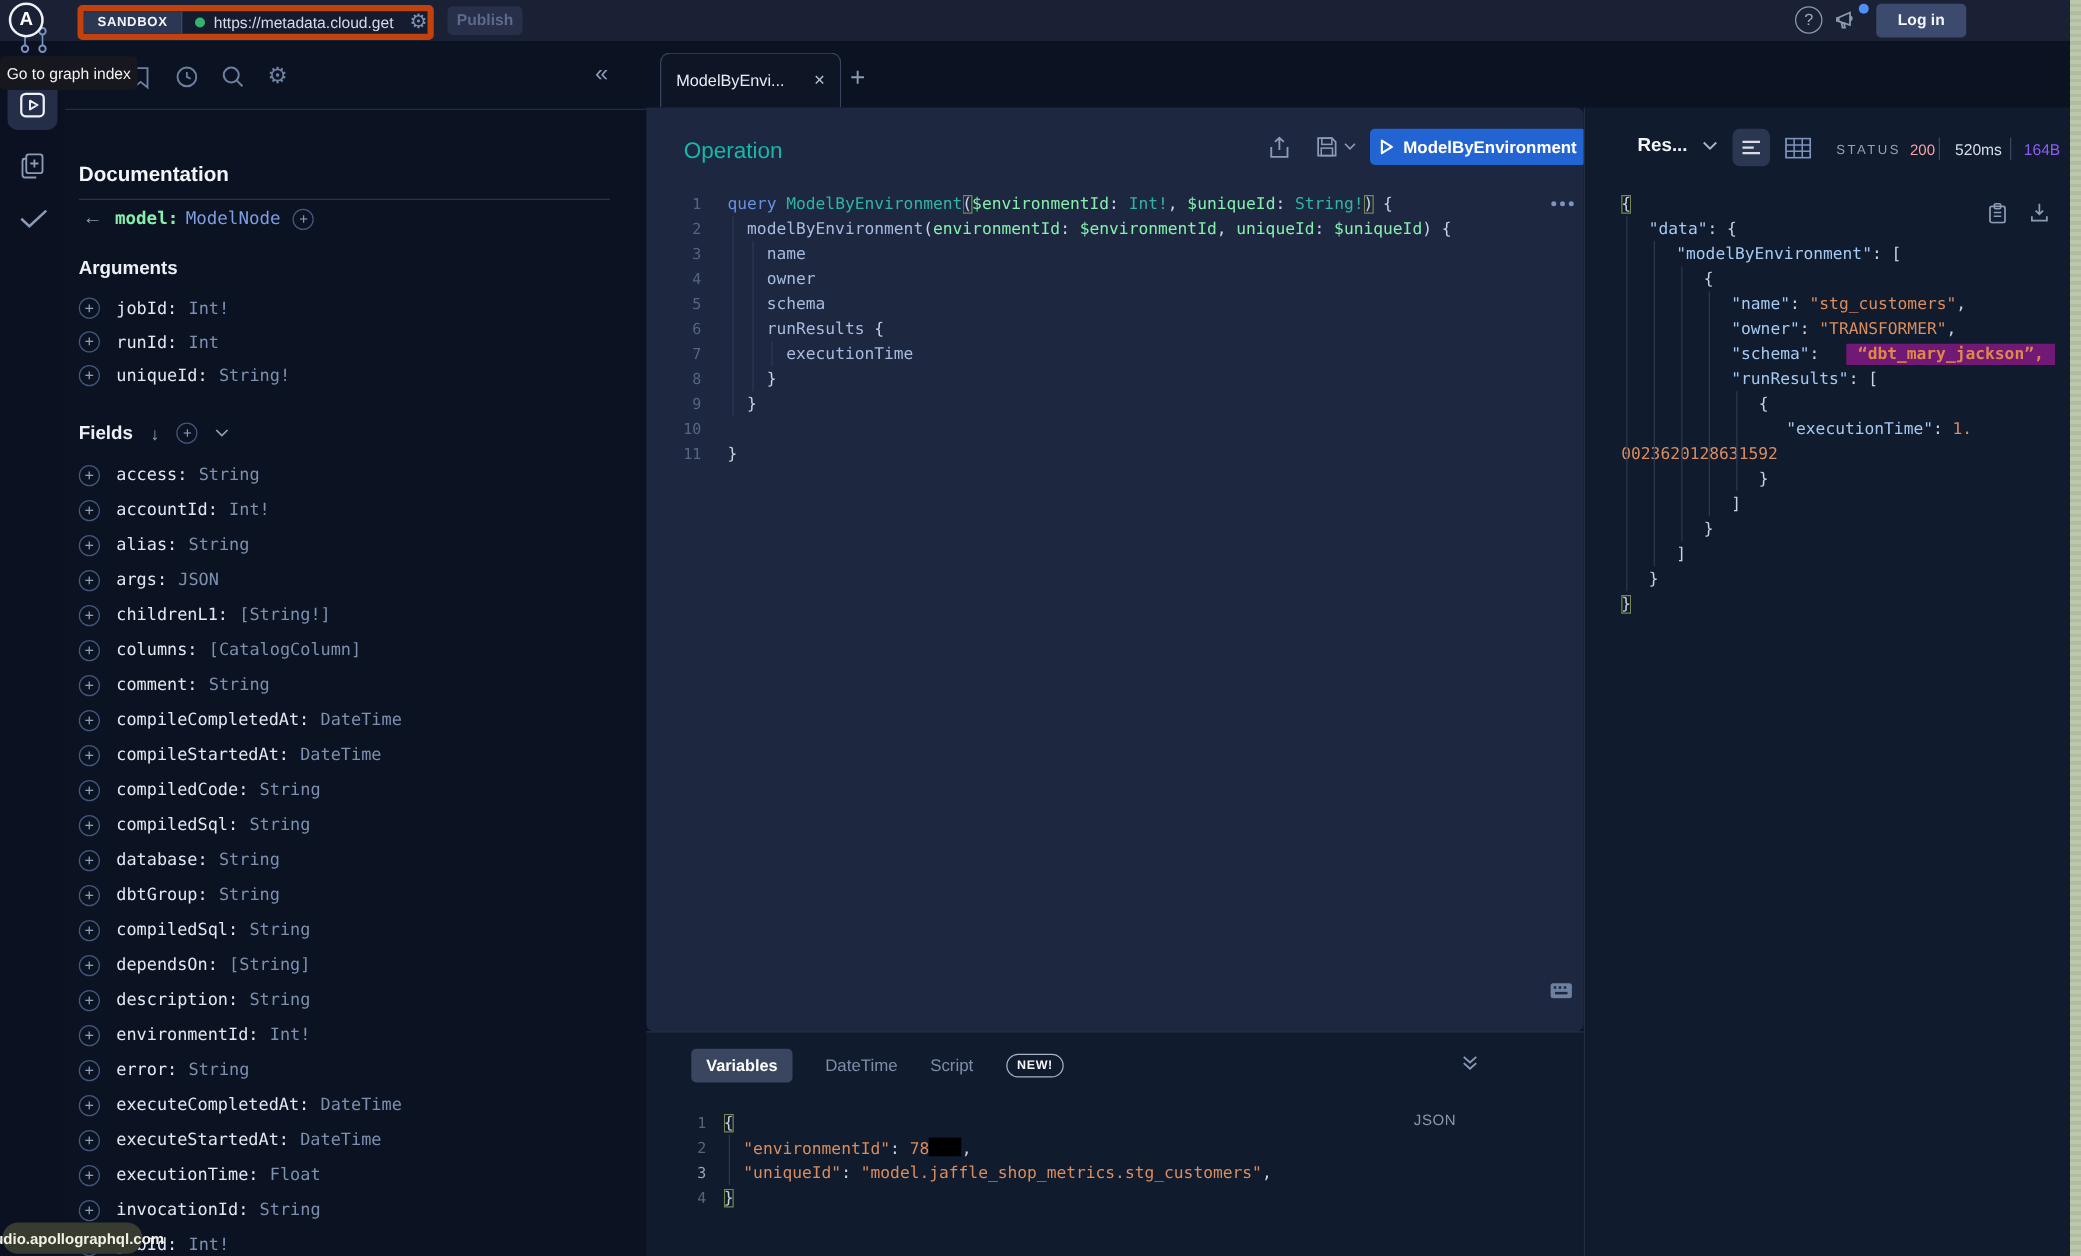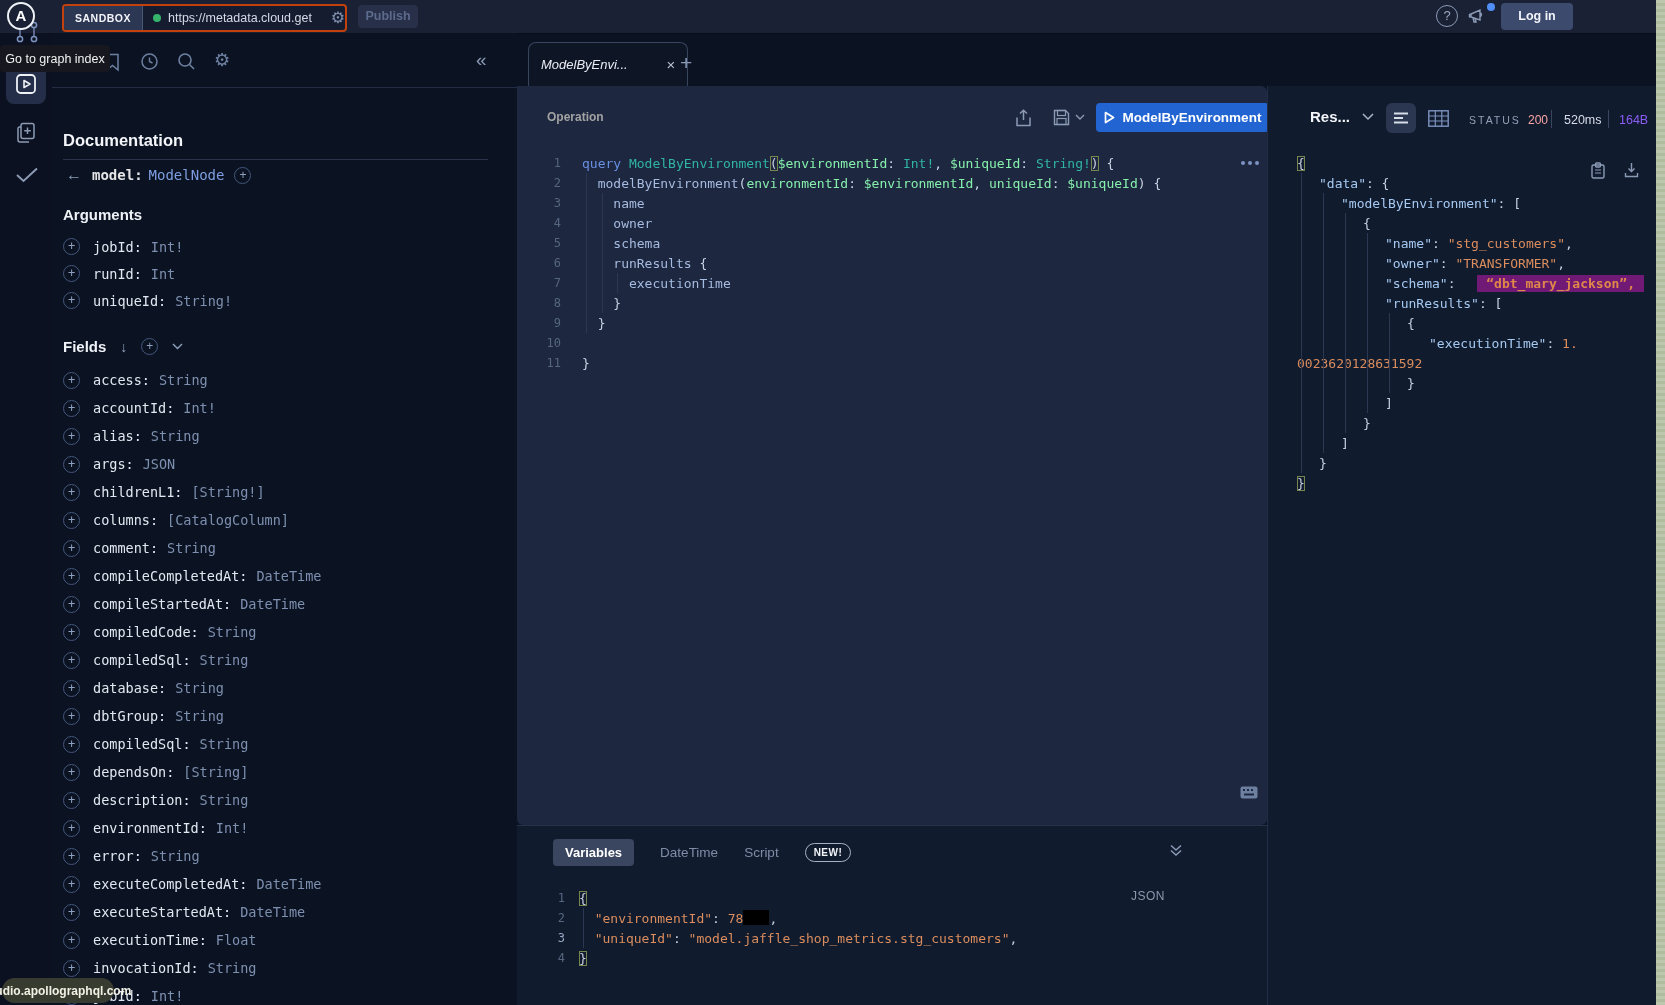--- a/index.html
+++ b/index.html
@@ -4,21 +4,21 @@
 <style>
   html,body{margin:0;padding:0;background:#0b1322;font-family:"Liberation Sans",sans-serif;}
   #app{position:relative;width:1665px;height:1005px;overflow:hidden;background:#0b1322;}
   .abs{position:absolute;}
   svg{display:block;}
 
   
   #topbar{left:0;top:0;width:1665px;height:33px;background:#1a2135;border-bottom:1px solid #080d18;}
   #logo{left:7px;top:2px;width:28px;height:28px;border:2px solid #eef1f6;border-radius:50%;box-sizing:border-box;
         color:#fff;font-weight:bold;font-size:15px;text-align:center;line-height:24px;background:#1a2135;z-index:6;}
-  #urlgroup{left:62px;top:4px;width:285px;height:28px;border:2px solid #c2410c;border-radius:4px;display:flex;align-items:center;box-sizing:border-box;background:#151c30;}
+  #urlgroup{left:62px;top:4px;width:285px;height:28px;border:5px solid #c2410c;border-radius:4px;display:flex;align-items:center;box-sizing:border-box;background:#151c30;}
   #sandbox-badge{background:#2c3754;color:#f2f4f8;font-size:10.5px;font-weight:bold;letter-spacing:.5px;height:100%;display:flex;align-items:center;padding:0 11px;border-right:1px solid #4a5877;border-radius:3px 0 0 3px;}
   #url-dot{width:8px;height:8px;border-radius:50%;background:#35b36b;margin:0 7px 0 10px;flex:none;}
   #url-text{color:#d5dae6;font-size:12.5px;white-space:nowrap;overflow:hidden;width:180px;}
   .gearglyph{color:#7f90b0;font-size:16px;line-height:1;}
   #publish-btn{left:358px;top:5px;width:60px;height:23px;background:#272f49;border-radius:4px;color:#5c6a8c;font-size:12.5px;font-weight:bold;text-align:center;line-height:23px;}
   #help-btn{left:1436px;top:5px;width:22px;height:22px;border:1.5px solid #8b9ab5;border-radius:50%;box-sizing:border-box;color:#9aa8c2;font-size:13px;text-align:center;line-height:19px;}
   #megaphone{left:1468px;top:6px;}
   #mega-dot{left:1487px;top:3px;width:8px;height:8px;border-radius:50%;background:#4f8ff7;}
   #login-btn{left:1501px;top:3px;width:72px;height:27px;background:#3c4b6d;border-radius:4px;color:#f2f5fa;font-size:12.5px;font-weight:bold;text-align:center;line-height:27px;}
 
@@ -36,43 +36,43 @@
   
   #docs{left:52px;top:33px;width:465px;height:972px;background:#0b1322;overflow:hidden;}
   #docs-toolbar{left:52px;top:41px;width:465px;height:46px;border-bottom:1px solid #222c44;}
   .tbic{position:absolute;top:13px;color:#6e80a2;}
   #collapse-btn{position:absolute;left:424px;top:8px;color:#8b9ab5;font-size:19px;}
   #docs-title{left:63px;top:131px;color:#f3f5f9;font-size:16.5px;font-weight:bold;}
   #docs-divider{left:63px;top:159px;width:425px;height:1px;background:#29334b;}
   #model-row{left:66px;top:165px;height:20px;display:flex;align-items:center;gap:10px;}
   #back-arrow{color:#8b9ab5;font-size:16px;}
   .mono{font-family:"DejaVu Sans Mono",monospace;}
-  #model-name{color:#e5e5e5;font-weight:bold;font-size:14px;text-align:center;}
+  #model-name{color:#86efac;font-weight:bold;font-size:14px;text-align:center;}
   #model-type{color:#7f9ee2;font-size:14px;}
   .plus-circle{width:17px;height:17px;border:1px solid #44567c;border-radius:50%;color:#8fa1bf;font-size:12px;line-height:15px;text-align:center;flex:none;box-sizing:border-box;}
   .sec-title{color:#eef1f6;font-size:15px;font-weight:bold;}
   #fields-title-row{left:63px;top:338px;display:flex;align-items:center;gap:14px;}
   .hdr-ic{color:#8fa1bf;font-size:14px;}
   .doclist{display:flex;flex-direction:column;}
   #docs-args{left:63px;top:233px;}
   #docs-fields{left:63px;top:366px;}
   .doc-row{height:28px;display:flex;align-items:center;gap:13px;font-size:13.5px;}
   #docs-args .doc-row{height:27px;}
   .fname{color:#e2e8f1;}
   .ftype{color:#7e90b0;margin-left:-4px;}
 
   
-  #tab-active{left:528px;top:42px;width:160px;height:44px;background:#0e1626;border:1px solid #39445e;border-bottom:none;border-radius:8px 8px 0 0;box-sizing:border-box;display:flex;align-items:center;padding:0 12px;gap:8px;font-style:italic;}
+  #tab-active{left:528px;top:42px;width:145px;height:44px;background:#0e1626;border:1px solid #39445e;border-bottom:none;border-radius:8px 8px 0 0;box-sizing:border-box;display:flex;align-items:center;padding:0 12px;gap:8px;}
   #tab-label{color:#e8ecf4;font-size:13px;white-space:nowrap;overflow:hidden;flex:1;}
   #tab-close{color:#b6c0d2;font-size:15px;}
   #newtab-btn{left:680px;top:52px;color:#8b9ab5;font-size:21px;line-height:1;}
 
   
   #operation{left:517px;top:86px;width:750px;height:739px;background:#1d2740;border-radius:0 6px 6px 6px;box-sizing:border-box;}
-  #op-title{left:30px;top:24px;color:#a3a3a3;font-size:12px;font-weight:bold;}
+  #op-title{left:30px;top:24px;color:#14b8a6;font-size:18px;font-weight:normal;}
   #op-share{left:498px;top:23px;}
   #op-save{left:536px;top:23px;}
   #op-save-chev{left:558px;top:28px;}
   #run-btn{left:579px;top:17px;width:173px;height:29px;background:#2265d2;border-radius:4px;color:#fff;font-size:13.5px;font-weight:bold;display:flex;align-items:center;justify-content:center;gap:8px;}
   #op-menu{left:724px;top:75px;display:flex;gap:3px;}
   #op-menu i{width:4px;height:4px;border-radius:50%;background:#7d93c0;}
   #kbd-ic{left:723px;top:700px;}
 
   
   .cl{height:20px;display:flex;align-items:center;}

